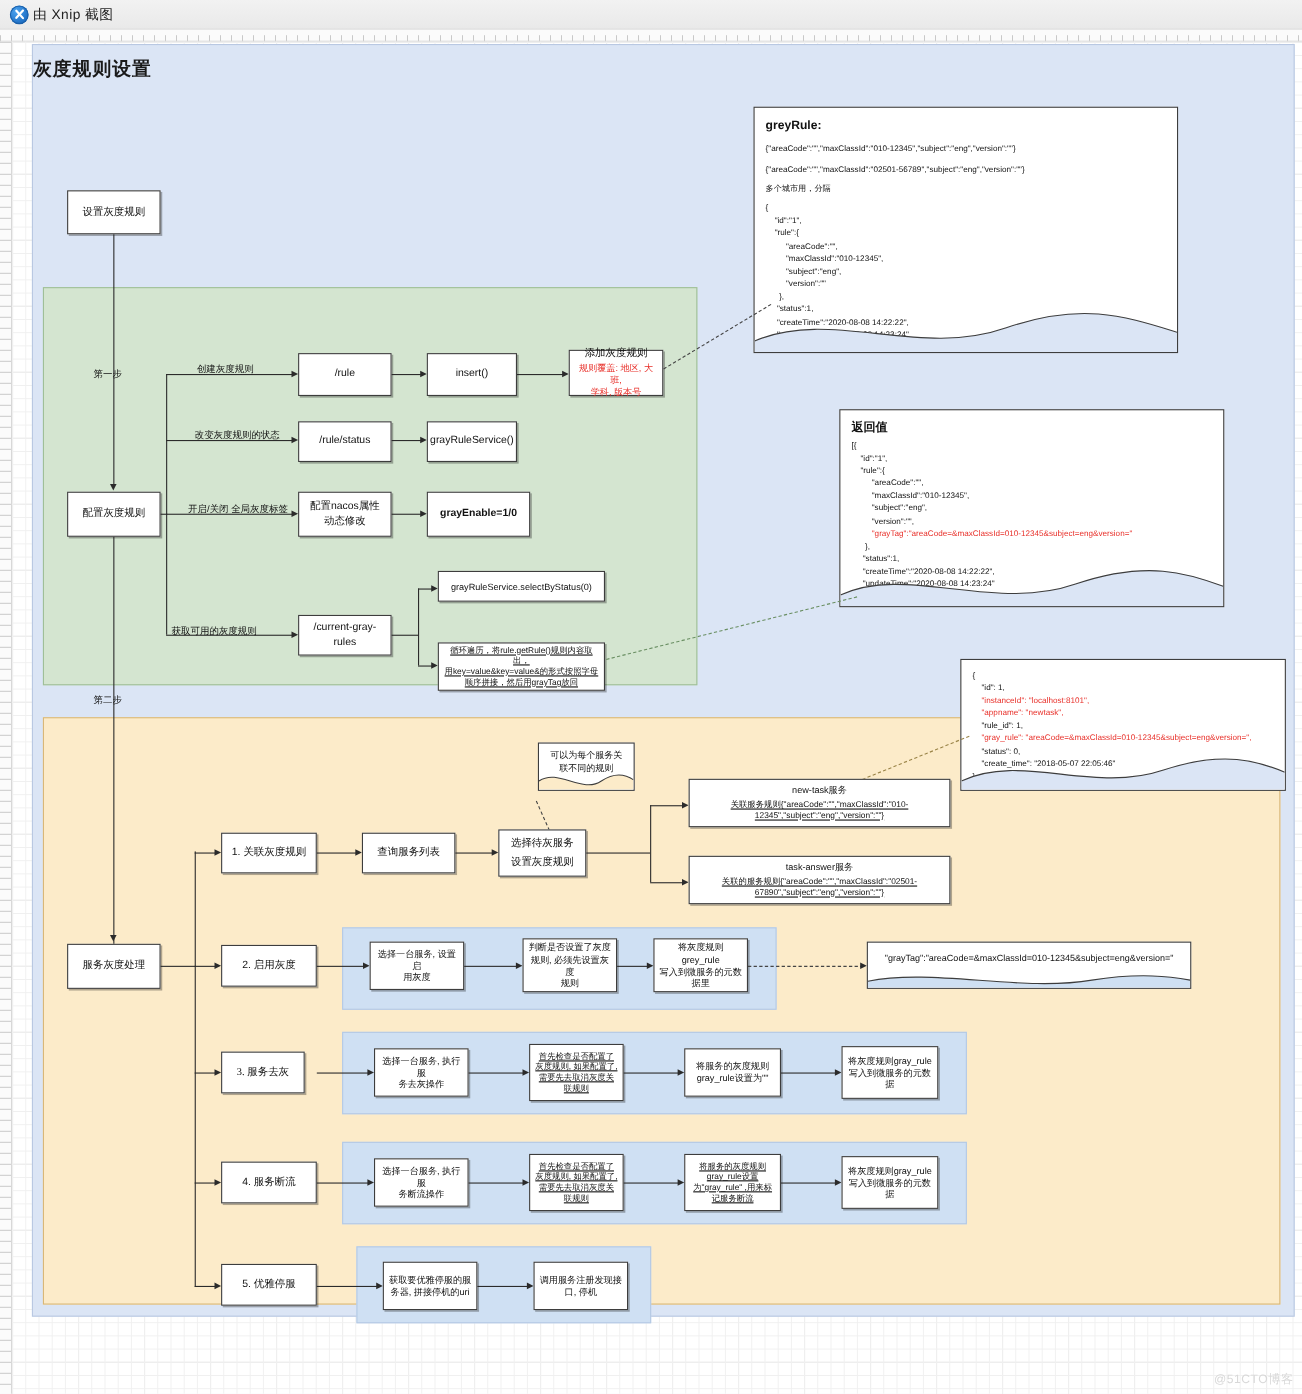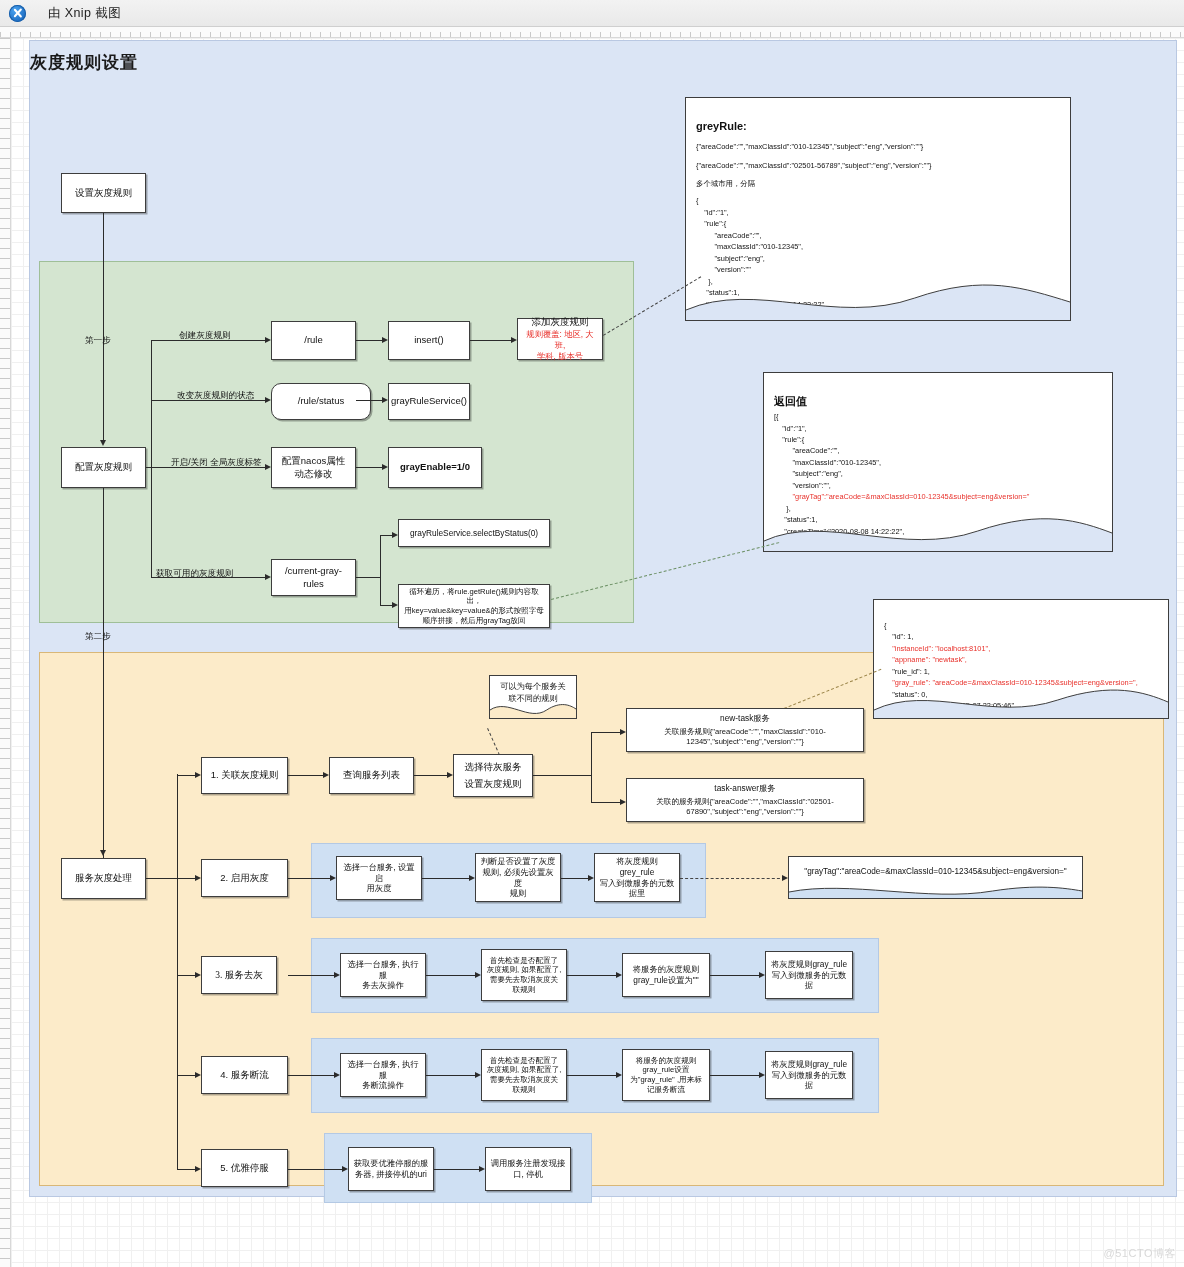--- a/index.html
+++ b/index.html
@@ -10,21 +10,21 @@
     font-family:"Liberation Sans","DejaVu Sans",sans-serif;
     overflow:hidden;
     position:relative;
   }
 
   
   #titlebar{
     position:absolute; left:0; top:0; width:1184px; height:27px;
     background:linear-gradient(#f2f2f2,#e9e9e9);
     border-bottom:1px solid #cfcfcf;
-    display:flex; align-items:center; gap:22px; padding-left:9px;
+    display:flex; align-items:center; gap:4px; padding-left:9px;
   }
   #xnip-icon{
     width:17px;height:17px;border-radius:50%;
     background:radial-gradient(circle at 35% 32%, #4aa3f0 0%, #1f6fc4 70%, #17569b 100%);
     position:relative; flex:none;
     box-shadow:0 0 0 1px #1a5fa8 inset;
   }
   #xnip-icon::before,#xnip-icon::after{
     content:""; position:absolute; left:50%; top:50%;
     width:2.4px;height:11px;background:#fff;border-radius:1px;
@@ -94,27 +94,27 @@
     display:flex;align-items:center;justify-content:center;
     text-align:center;font-size:9.5px;color:#111;line-height:1.35;
     padding:2px 4px;
     box-shadow:1.5px 1.5px 0 rgba(0,0,0,.30);
   }
   .node.two-line{flex-direction:column;justify-content:center;}
   .node .sub{display:block;}
   .node .red{color:#e8302a;}
   .node .hdr{font-size:9.5px;}
   .tiny{font-size:8.3px;line-height:1.3;}
-  .xtiny{font-size:7.6px;line-height:1.28;}
+  .xtiny{font-size:7.6px;line-height:1.28;text-decoration:underline;}
 
   
   .note{
     position:absolute;background:#ffffff;border:1px solid #3d3d3d;
     font-size:7.4px;color:#111;line-height:1.55;
-    padding:20px 10px;overflow:hidden;
+    padding:8px 10px;overflow:hidden;
   }
   .note .note-title{font-weight:bold;font-size:11px;display:block;margin-bottom:6px;}
   .note pre{margin:0;font-family:"Liberation Sans","DejaVu Sans",sans-serif;
     font-size:7.4px;line-height:1.55;white-space:pre;}
   .note .red{color:#e8302a;}
   .note-wave{position:absolute;left:0;bottom:0;width:100%;height:52px;pointer-events:none;}
 
   
   .ln{position:absolute;background:#2b2b2b;}
   .lh{height:1px;} .lv{width:1px;}
@@ -193,21 +193,21 @@
   <div class="arw arw-r" style="left:500px;top:299px;"></div>
   <div class="node two-line" style="left:506px;top:280px;width:86px;height:42px;">
     <span class="hdr">添加灰度规则</span>
     <span class="sub red tiny">规则覆盖: 地区, 大班,</span>
     <span class="sub red tiny">学科, 版本号</span>
   </div>
 
   <div class="ln lh" style="left:140px;top:362px;width:115px;"></div>
   <div class="arw arw-r" style="left:254px;top:359px;"></div>
   <div class="elabel" style="left:166px;top:352px;">改变灰度规则的状态</div>
-  <div class="node" style="left:260px;top:345px;width:100px;height:37px;border-radius:10px;">
+  <div class="node" style="left:260px;top:345px;width:85px;height:37px;">
     <span>/rule/status</span>
   </div>
   <div class="ln lh" style="left:345px;top:362px;width:27px;"></div>
   <div class="arw arw-r" style="left:371px;top:359px;"></div>
   <div class="node" style="left:377px;top:345px;width:82px;height:37px;">
     <span>grayRuleService()</span>
   </div>
 
   <div class="ln lh" style="left:140px;top:429px;width:115px;"></div>
   <div class="arw arw-r" style="left:254px;top:426px;"></div>

